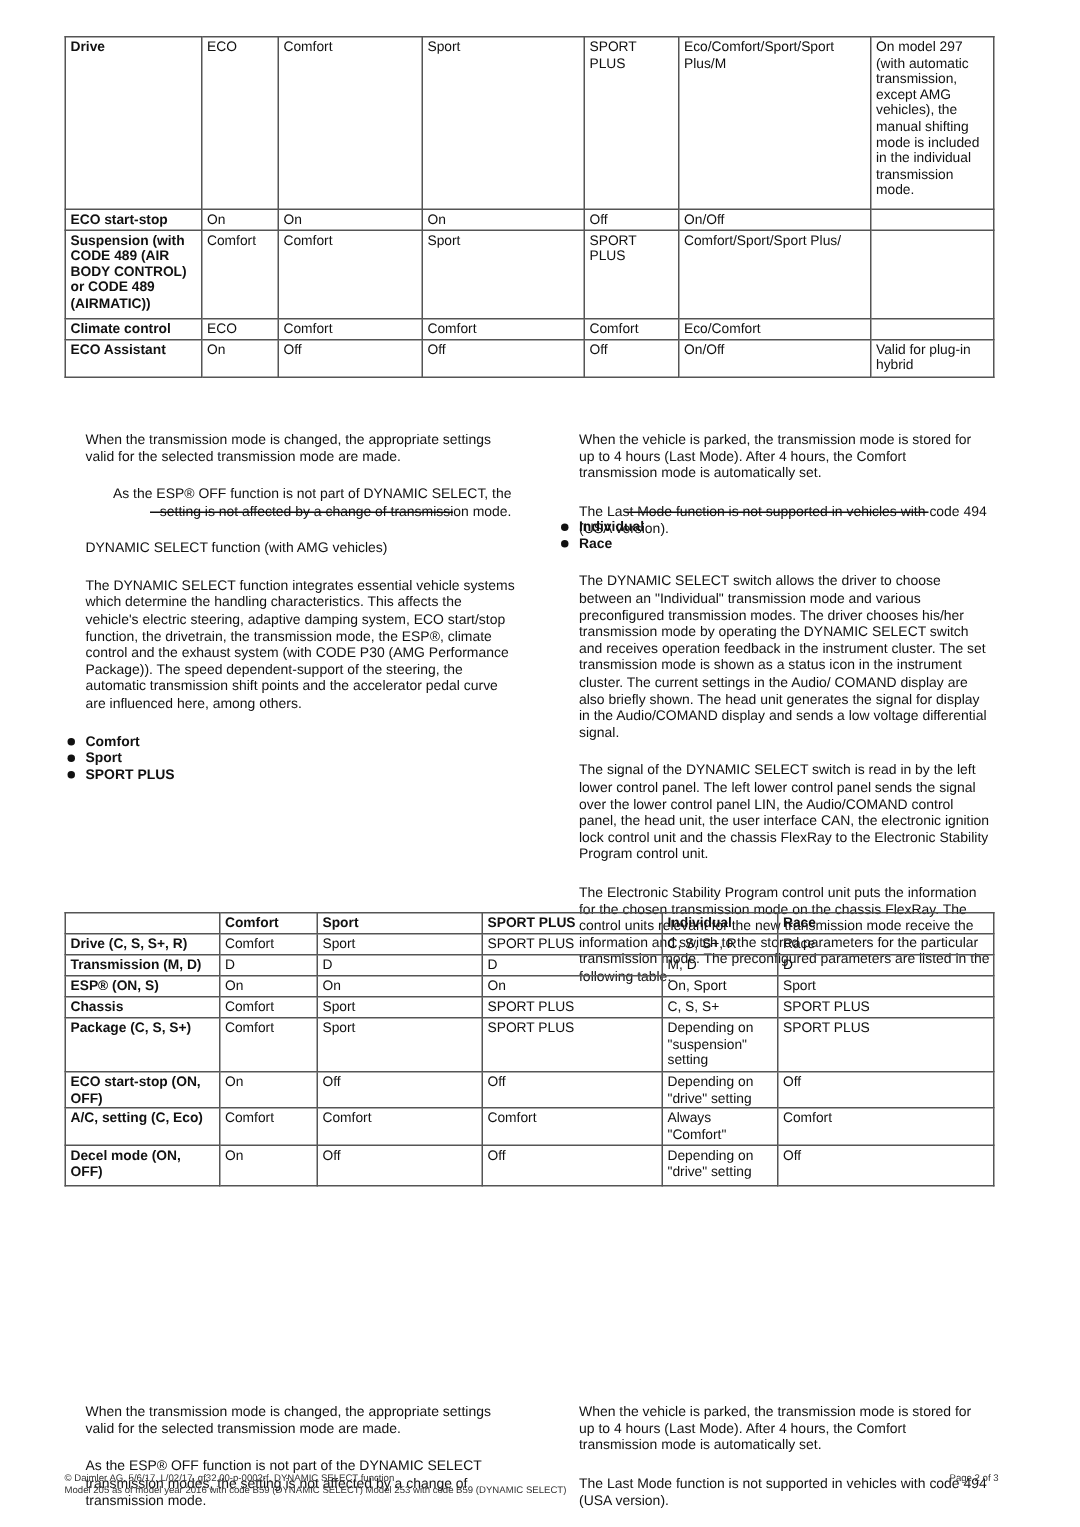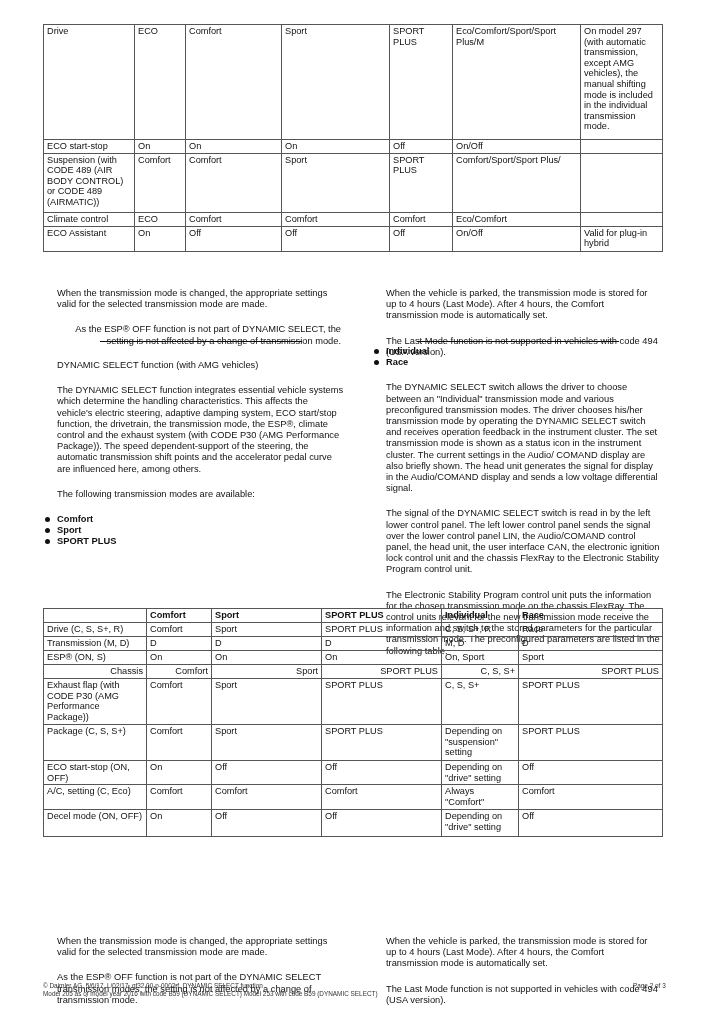--- a/index.html
+++ b/index.html
@@ -7,21 +7,21 @@
     width: 720px; height: 1018px; position: relative; overflow: hidden;
     font-family: "Liberation Sans", sans-serif; color: #111; font-size: 9.3px; line-height: 11.2px;
   }
   table.grid {
     position: absolute; border-collapse: collapse; table-layout: fixed;
     font-size: 9.2px; line-height: 10.6px;
   }
   table.grid td {
     border: 1px solid #555; vertical-align: top; padding: 1px 3px 1px 3px;
   }
-  table.grid td.rh { font-weight: normal; }
+  table.grid td.rh { font-weight: bold; }
   table.grid tr.hdr td { font-weight: bold; }
   .para { position: absolute; }
   .para p { margin: 14px; }
   .rule { position: absolute; height: 1px; background: #111; }
   .bullets { margin: 0; padding: 0; list-style: none; }
   .bullets li { font-weight: bold; position: relative; padding-left: 14px; }
   .bullets li::before {
     content: ""; position: absolute; left: 2px; top: 3px;
     width: 5px; height: 5px; border-radius: 50%; background: #111;
   }
@@ -98,21 +98,20 @@
   <p>When the vehicle is parked, the transmission mode is stored for up to 4 hours (Last Mode). After 4 hours, the Comfort transmission mode is automatically set.</p>
   <p>The Last Mode function is not supported in vehicles with code 494 (USA version).</p>
 </div>
 
 <div class="rule" style="left:100px; top:341px; width:202px;"></div>
 <div class="rule" style="left:417px; top:341px; width:202px;"></div>
 
 <div class="para" style="left:43px; top:346px; width:315px;">
   <p class="heading">DYNAMIC SELECT function (with AMG vehicles)</p>
   <p>The DYNAMIC SELECT function integrates essential vehicle systems which determine the handling characteristics. This affects the vehicle's electric steering, adaptive damping system, ECO start/stop function, the drivetrain, the transmission mode, the ESP®, climate control and the exhaust system (with CODE P30 (AMG Performance Package)). The speed dependent-support of the steering, the automatic transmission shift points and the accelerator pedal curve are influenced here, among others.</p>
-  <p>The following transmission modes are available:</p>
   <ul class="bullets">
     <li>Comfort</li>
     <li>Sport</li>
     <li>SPORT PLUS</li>
   </ul>
 </div>
 
 <div class="para" style="left:372px; top:346px; width:302px;">
   <ul class="bullets">
     <li>Individual</li>
@@ -158,30 +157,22 @@
         <td>D</td>
       </tr>
       <tr style="height: 14px;">
         <td class="rh">ESP® (ON, S)</td>
         <td>On</td>
         <td>On</td>
         <td>On</td>
         <td>On, Sport</td>
         <td>Sport</td>
       </tr>
-      <tr style="height: 14px; text-align: right;">
+      <tr style="height: 14px;">
         <td class="rh">Chassis</td>
-        <td>Comfort</td>
-        <td>Sport</td>
-        <td>SPORT PLUS</td>
-        <td>C, S, S+</td>
-        <td>SPORT PLUS</td>
-      </tr>
-      <tr style="height: 46px;">
-        <td class="rh">Exhaust flap (with CODE P30 (AMG Performance Package))</td>
         <td>Comfort</td>
         <td>Sport</td>
         <td>SPORT PLUS</td>
         <td>C, S, S+</td>
         <td>SPORT PLUS</td>
       </tr>
       <tr style="height: 36px;">
         <td class="rh">Package (C, S, S+)</td>
         <td>Comfort</td>
         <td>Sport</td>

